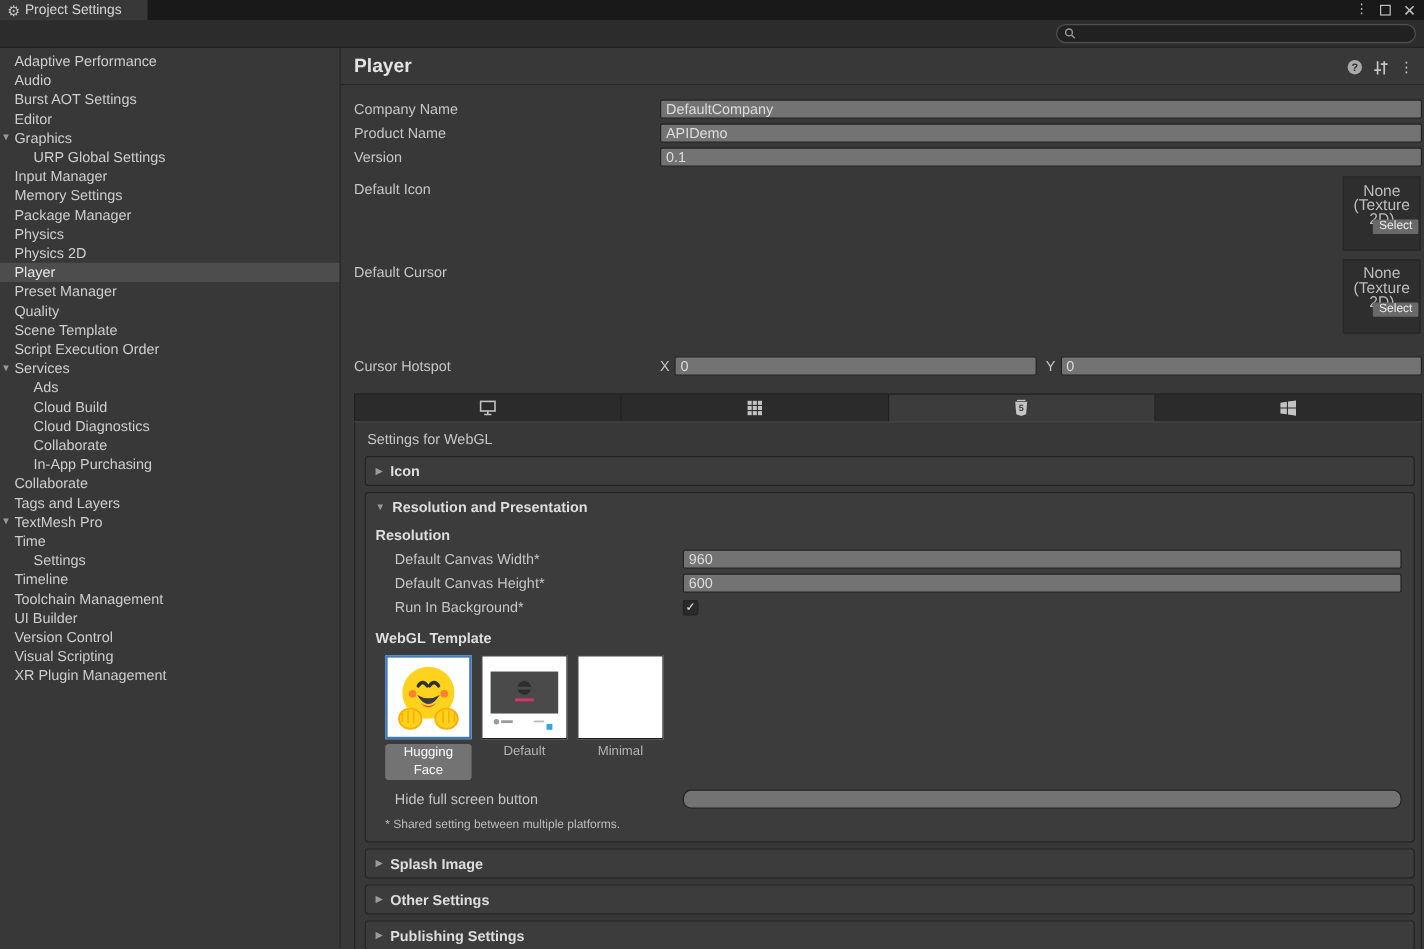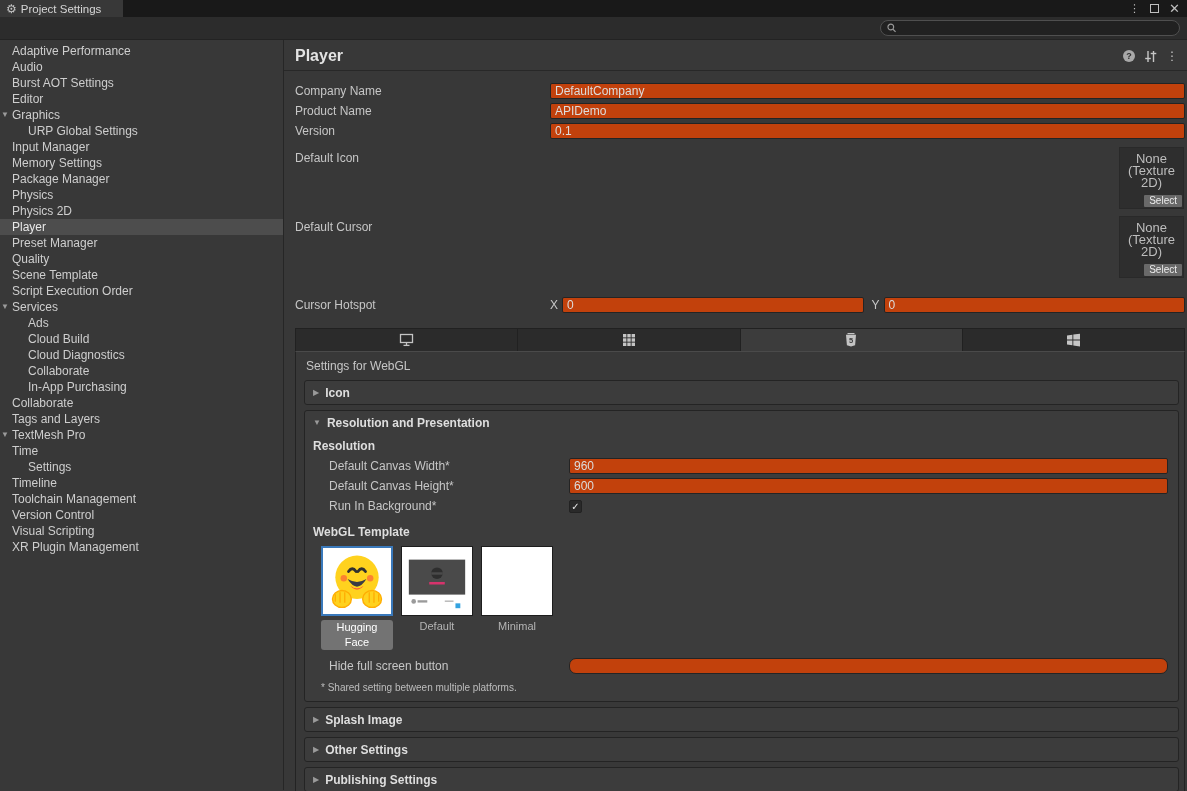--- a/index.html
+++ b/index.html
@@ -45,32 +45,32 @@
   .insp-icons { margin-left:auto; display:flex; align-items:center; gap:9px; }
   .help-icon { width:12px; height:12px; border-radius:50%; background:#a8a8a8; color:#2e2e2e;
                font-size:9px; font-weight:bold; text-align:center; line-height:12px; }
   .kebab { color:#c6c6c6; font-size:12px; line-height:1; letter-spacing:0; }
   .hdr-rule { border-bottom:1px solid #282828; }
 
   
   .form-area { padding:10px 2px 0 11px; }
   .frow { display:flex; align-items:center; height:20px; }
   .flabel { width:255px; flex:none; color:#c6c6c6; }
-  .tfield { flex:1; height:16px; background:#c2410c; border:1px solid #242424;
+  .tfield { flex:1; height:16px; background:#737373; border:1px solid #242424;
             border-radius:2px; color:#dcdcdc; padding:0 4px; line-height:14px;
             white-space:nowrap; overflow:hidden; }
   .tfield.rounded { border-radius:7px; }
 
   
   .iconzone { position:relative; height:148px; margin-top:2px; }
   .iz-label { position:absolute; left:0; color:#c6c6c6; }
   .texwell { position:absolute; right:1px; width:65px; height:62px; background:#2e2e2e;
              border:1px solid #292929; }
   .texwell .none { text-align:center; font-size:13px; color:#bdbdbd; margin-top:5px; line-height:12px; }
-  .texwell .selbtn { position:absolute; right:1px; bottom:1px; background:#696969; color:#ededed;
+  .texwell .selbtn { position:absolute; right:1px; bottom:13px; background:#696969; color:#ededed;
                      font-size:10px; line-height:12px; padding:0 5px; border-radius:1px; cursor:default; }
 
   .hotspot-row { display:flex; align-items:center; height:20px; margin-top:4px; }
   .axis-lab { color:#c6c6c6; margin-right:4px; }
   .hs-gap { width:8px; flex:none; }
 
   
   .tabstrip { display:flex; height:23px; margin:13px 2px 0 11px;
               background:#2b2b2b; border:1px solid #212121; border-bottom:none; }
   .ptab { flex:1; display:flex; align-items:center; justify-content:center;
@@ -274,20 +274,24 @@
     <div class="side-item">
       
       <span class="side-label">Timeline</span>
     </div>
 
     <div class="side-item">
       
       <span class="side-label">Toolchain Management</span>
     </div>
 
+    <div class="side-item">
+      
+      <span class="side-label">UI Builder</span>
+    </div>
 
     <div class="side-item">
       
       <span class="side-label">Version Control</span>
     </div>
 
     <div class="side-item">
       
       <span class="side-label">Visual Scripting</span>
     </div>

